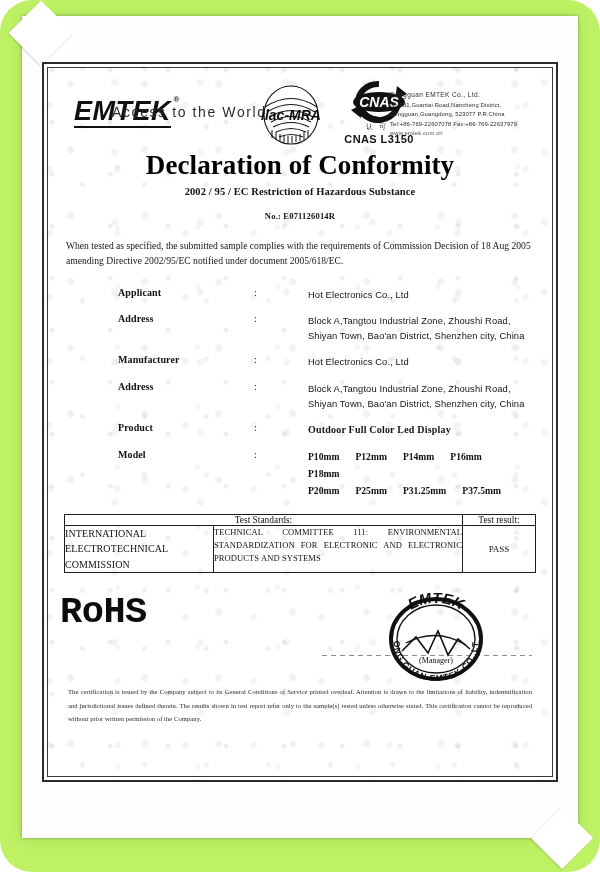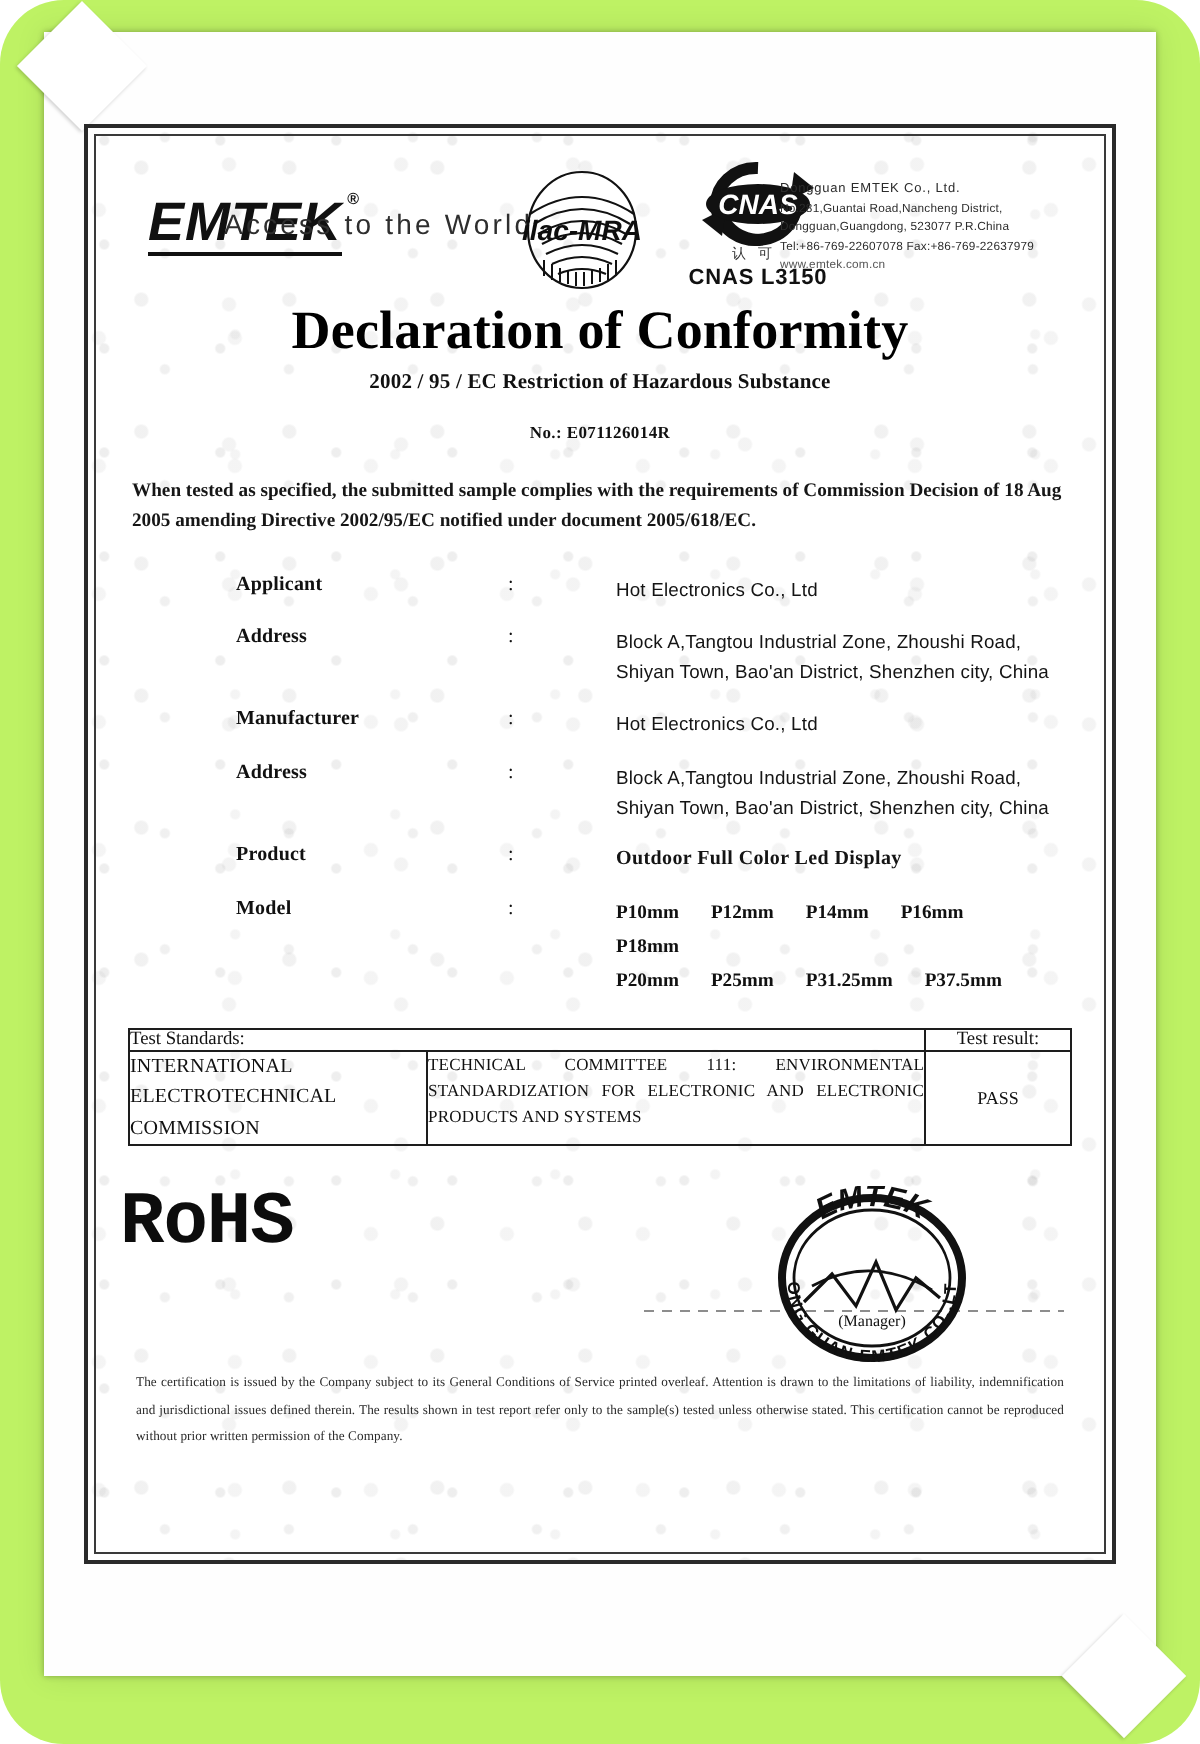--- a/index.html
+++ b/index.html
@@ -92,21 +92,20 @@
   }
   .docno{
     text-align:center;font-size:8.5px;font-weight:bold;color:#111;
     margin-top:14px;letter-spacing:.2px;
   }
 
   
   .decl{
     margin:18px 6px 0 6px;font-size:9.6px;line-height:1.55;color:#161616;
     text-align:left;
-    font-weight:bold;
   }
 
   
   .fields{margin:18px 0 0 58px;}
   .row{display:flex;align-items:flex-start;margin-bottom:11px;gap:44px;}
   .lbl{
     width:92px;flex:0 0 92px;font-size:10px;font-weight:bold;color:#111;
     letter-spacing:.1px;
   }
   .col{width:10px;flex:0 0 10px;font-size:10px;color:#111;}
@@ -124,21 +123,21 @@
   .models .r1 span{margin-right:16px;}
   .models .r2 span{margin-right:16px;}
 
   
   .tbl{
     margin:14px 4px 0 4px;border:1.2px solid #1d1d1d;border-collapse:collapse;
     width:calc(100% - 8px);
   }
   .tbl td,.tbl th{border:1.2px solid #1d1d1d;padding:0;}
   .th-std{
-    text-align:left;font-size:9.4px;color:#111;padding:4px 0;font-weight:normal;
+    text-align:center;font-size:9.4px;color:#111;padding:4px 0;font-weight:normal;
   }
   .th-res{text-align:center;font-size:9.4px;color:#111;padding:4px 0;font-weight:normal;}
   .cell-org{
     padding:7px 8px;font-size:10px;color:#111;line-height:1.55;letter-spacing:.1px;
     vertical-align:top;width:148px;
   }
   .cell-std{
     padding:7px 9px;font-size:8.5px;color:#111;line-height:1.55;
     text-align:justify;vertical-align:top;letter-spacing:.1px;
   }

